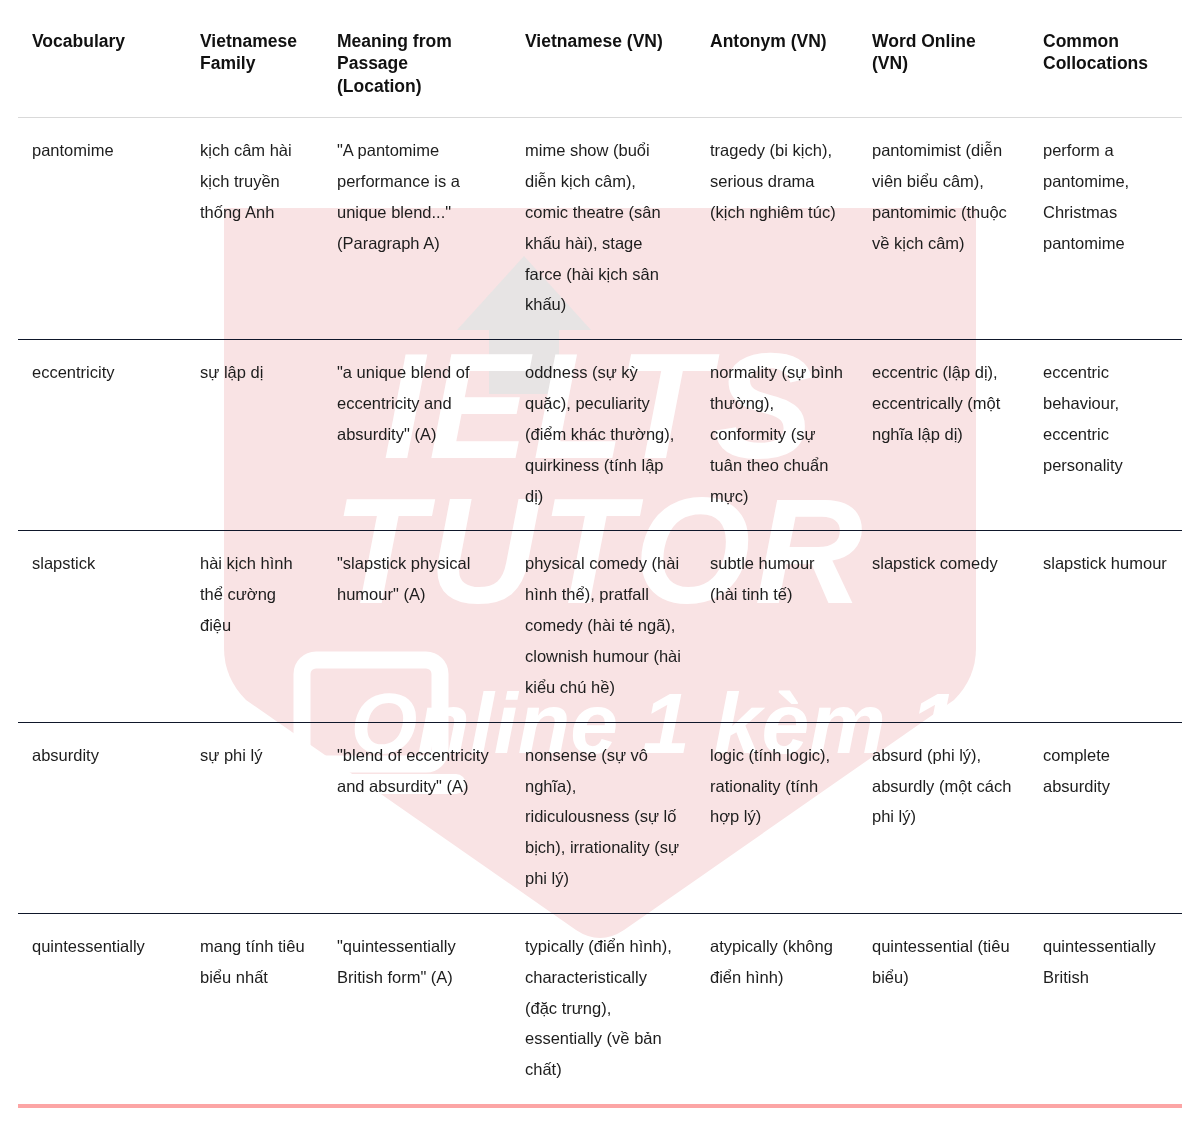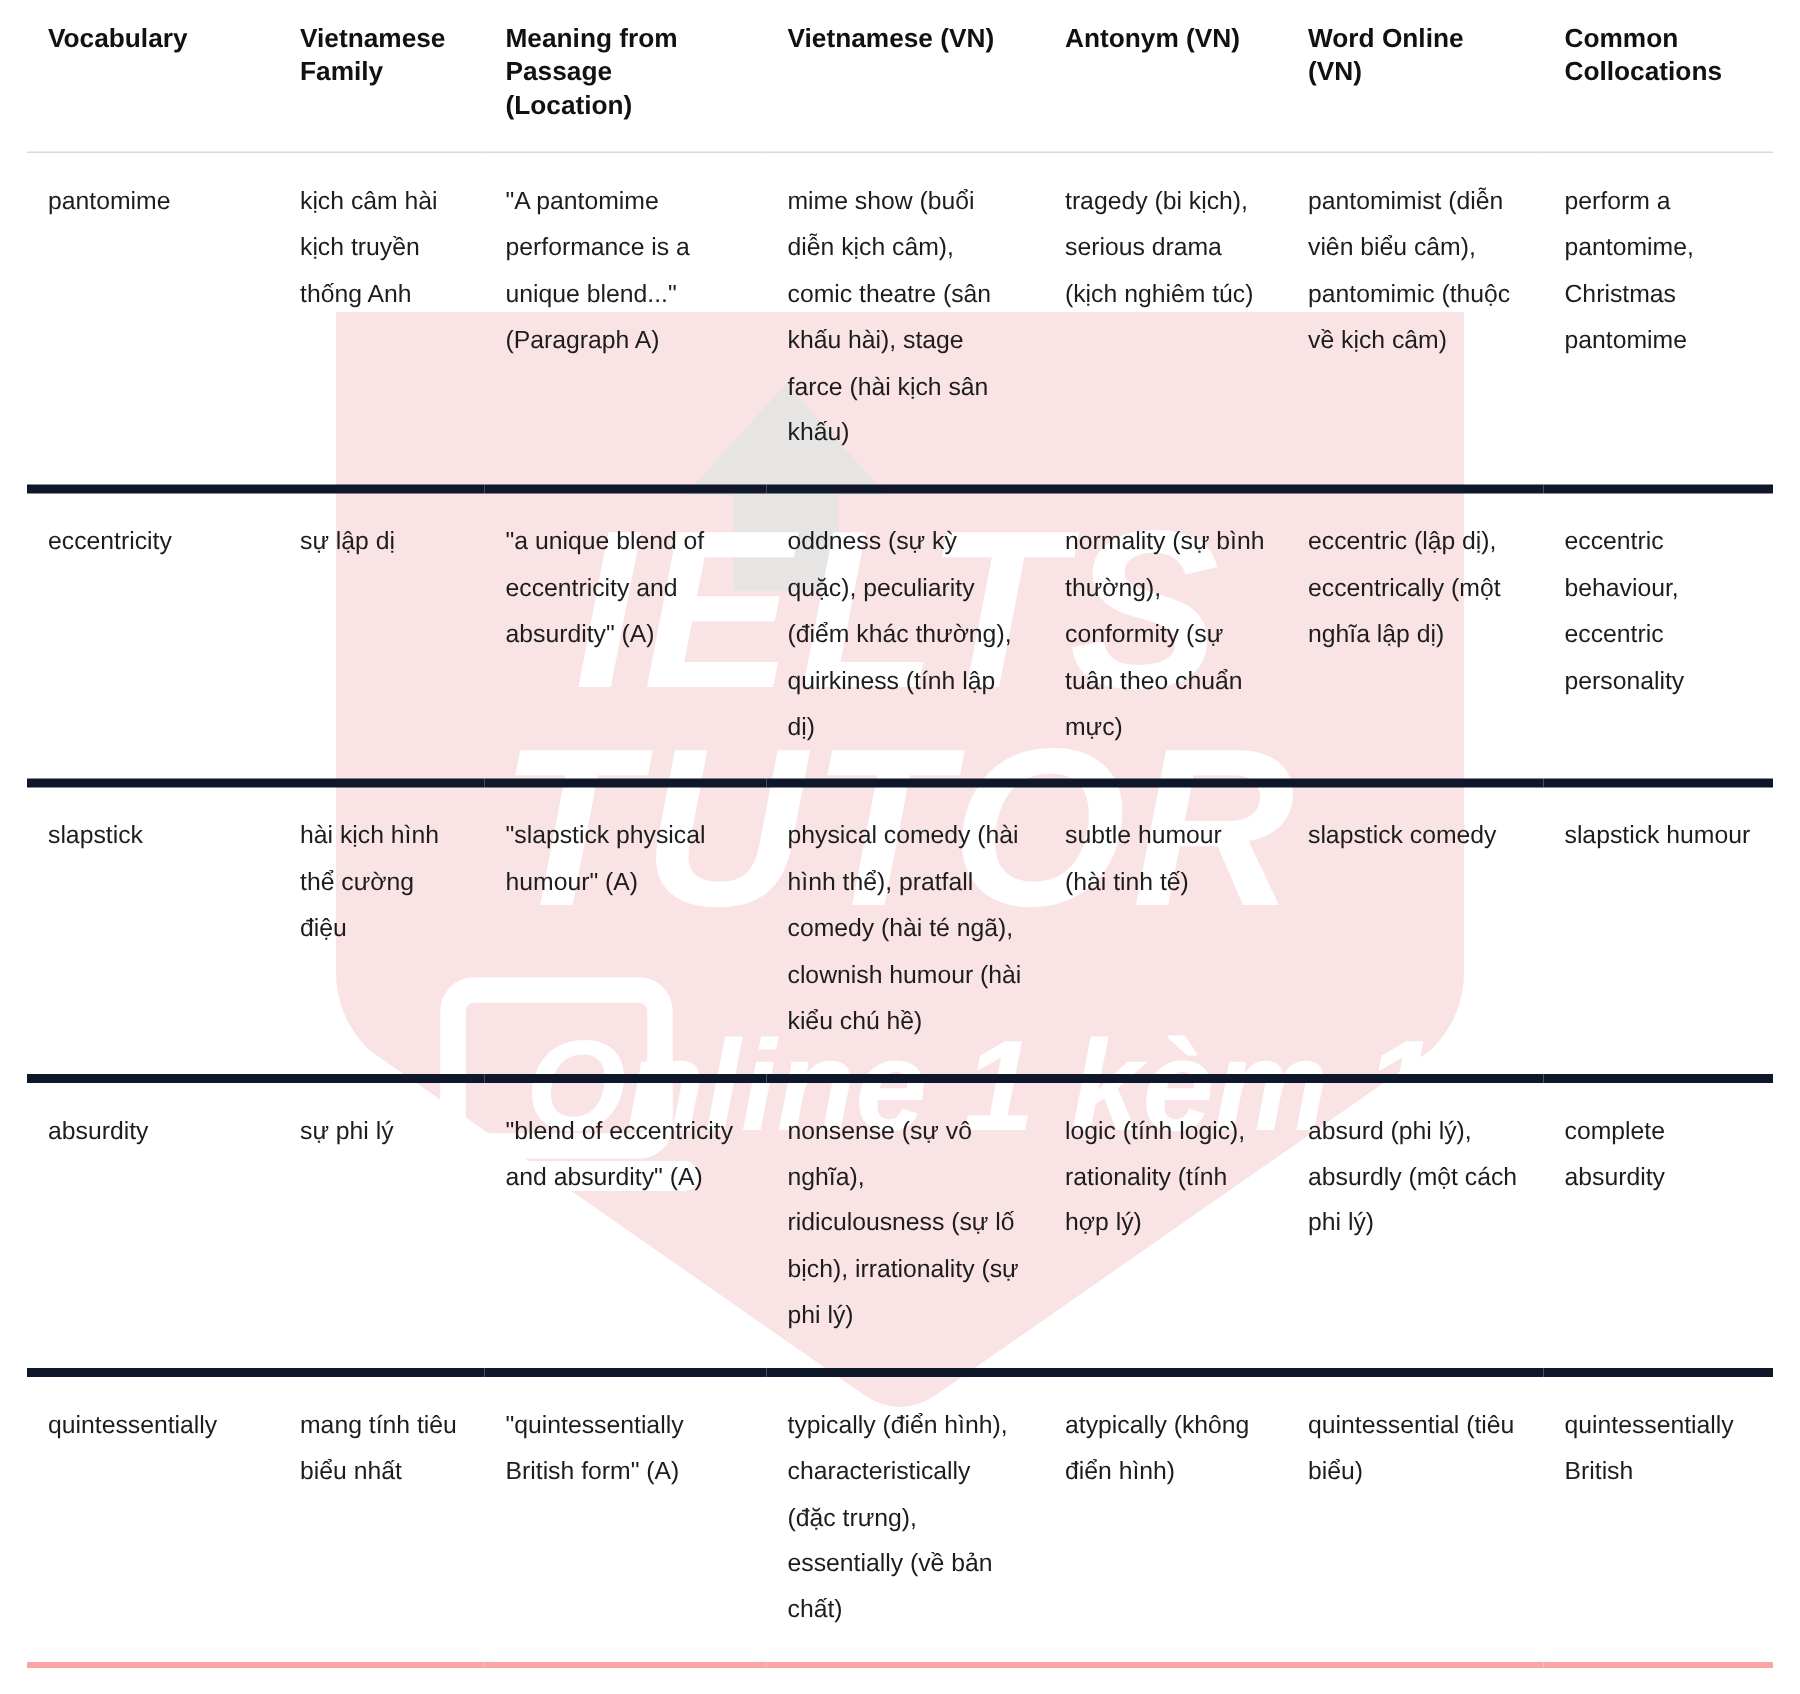--- a/index.html
+++ b/index.html
@@ -26,21 +26,21 @@
     pointer-events: none;
     z-index: 0;
     font-style: italic;
   }
   #watermark svg { display: block; width: 100%; height: 100%; }
 
   
   #vocab-table-wrap {
     position: relative;
     z-index: 1;
-    padding: 0 18px;
+    padding: 16px 18px;
     box-sizing: border-box;
     width: 1012px;
   }
   table.vocab {
     border-collapse: collapse;
     width: 1164px;
     table-layout: fixed;
   }
   table.vocab th {
     text-align: left;
@@ -54,21 +54,21 @@
     background: transparent;
   }
   table.vocab td {
     text-align: left;
     vertical-align: top;
     font-size: 16.5px;
     font-weight: 400;
     line-height: 1.87;
     color: #1d1d1d;
     padding: 17px 14px 19px 14px;
-    border-bottom: 6px solid #0f172a;
+    border-bottom: 1px solid #0f172a;
     background: transparent;
   }
   table.vocab tr.last-row td { border-bottom: 4px solid #fca5a5; }
 
   
   col.c0 { width: 168px; }
   col.c1 { width: 137px; }
   col.c2 { width: 188px; }
   col.c3 { width: 185px; }
   col.c4 { width: 162px; }

